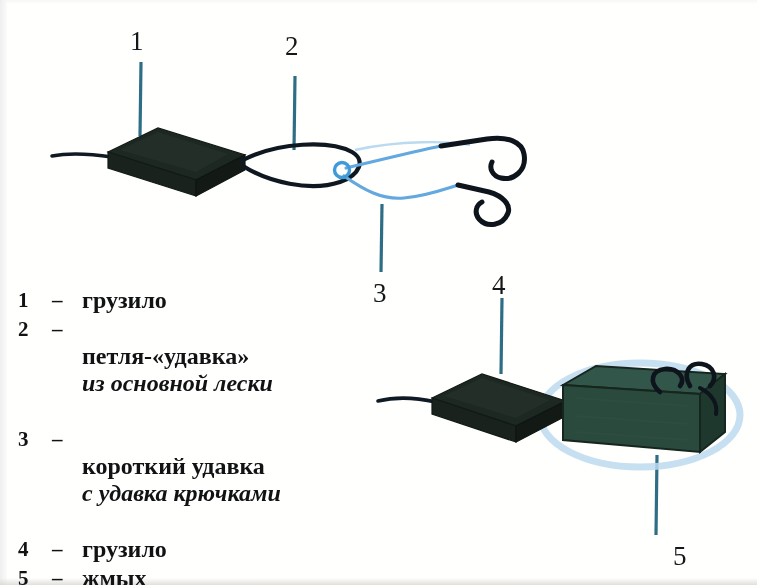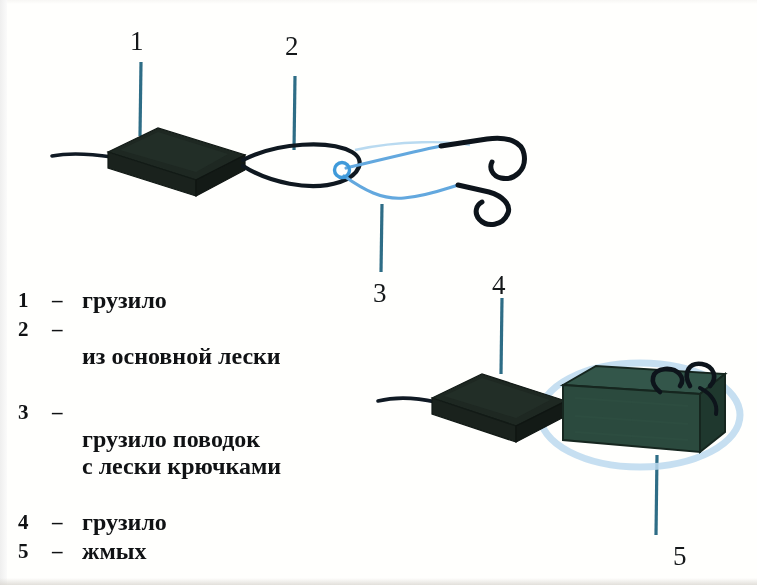--- a/index.html
+++ b/index.html
@@ -85,21 +85,21 @@
     color: #101214;
     line-height: 27px;
   }
   .legend-text {
     font-size: 24px;
     font-weight: bold;
     color: #101214;
     line-height: 27px;
     white-space: pre-line;
   }
-  .legend-text .l2 { display: block; }
+  .legend-text .l2 { display: block; font-style: italic; }
 </style>
 </head>
 <body>
 
 <div id="page">
 
   <div class="edge-top"></div>
   <div class="edge-left"></div>
   <div class="edge-bottom"></div>
 
@@ -182,30 +182,31 @@
     <div class="legend-row">
       <span class="legend-num">1</span>
       <span class="legend-dash">–</span>
       <span class="legend-text"><span>грузило</span></span>
     </div>
 
     <div class="legend-row">
       <span class="legend-num">2</span>
       <span class="legend-dash">–</span>
       <span class="legend-text">
+        <span>петля-«удавка»</span>
         <span class="l2">из основной лески</span>
       </span>
     </div>
 
     <div class="legend-row">
       <span class="legend-num">3</span>
       <span class="legend-dash">–</span>
       <span class="legend-text">
-        <span>грузило поводок</span>
-        <span class="l2">с лески крючками</span>
+        <span>короткий удавка</span>
+        <span class="l2">с удавка крючками</span>
       </span>
     </div>
 
     <div class="legend-row">
       <span class="legend-num">4</span>
       <span class="legend-dash">–</span>
       <span class="legend-text"><span>грузило</span></span>
     </div>
 
     <div class="legend-row">

